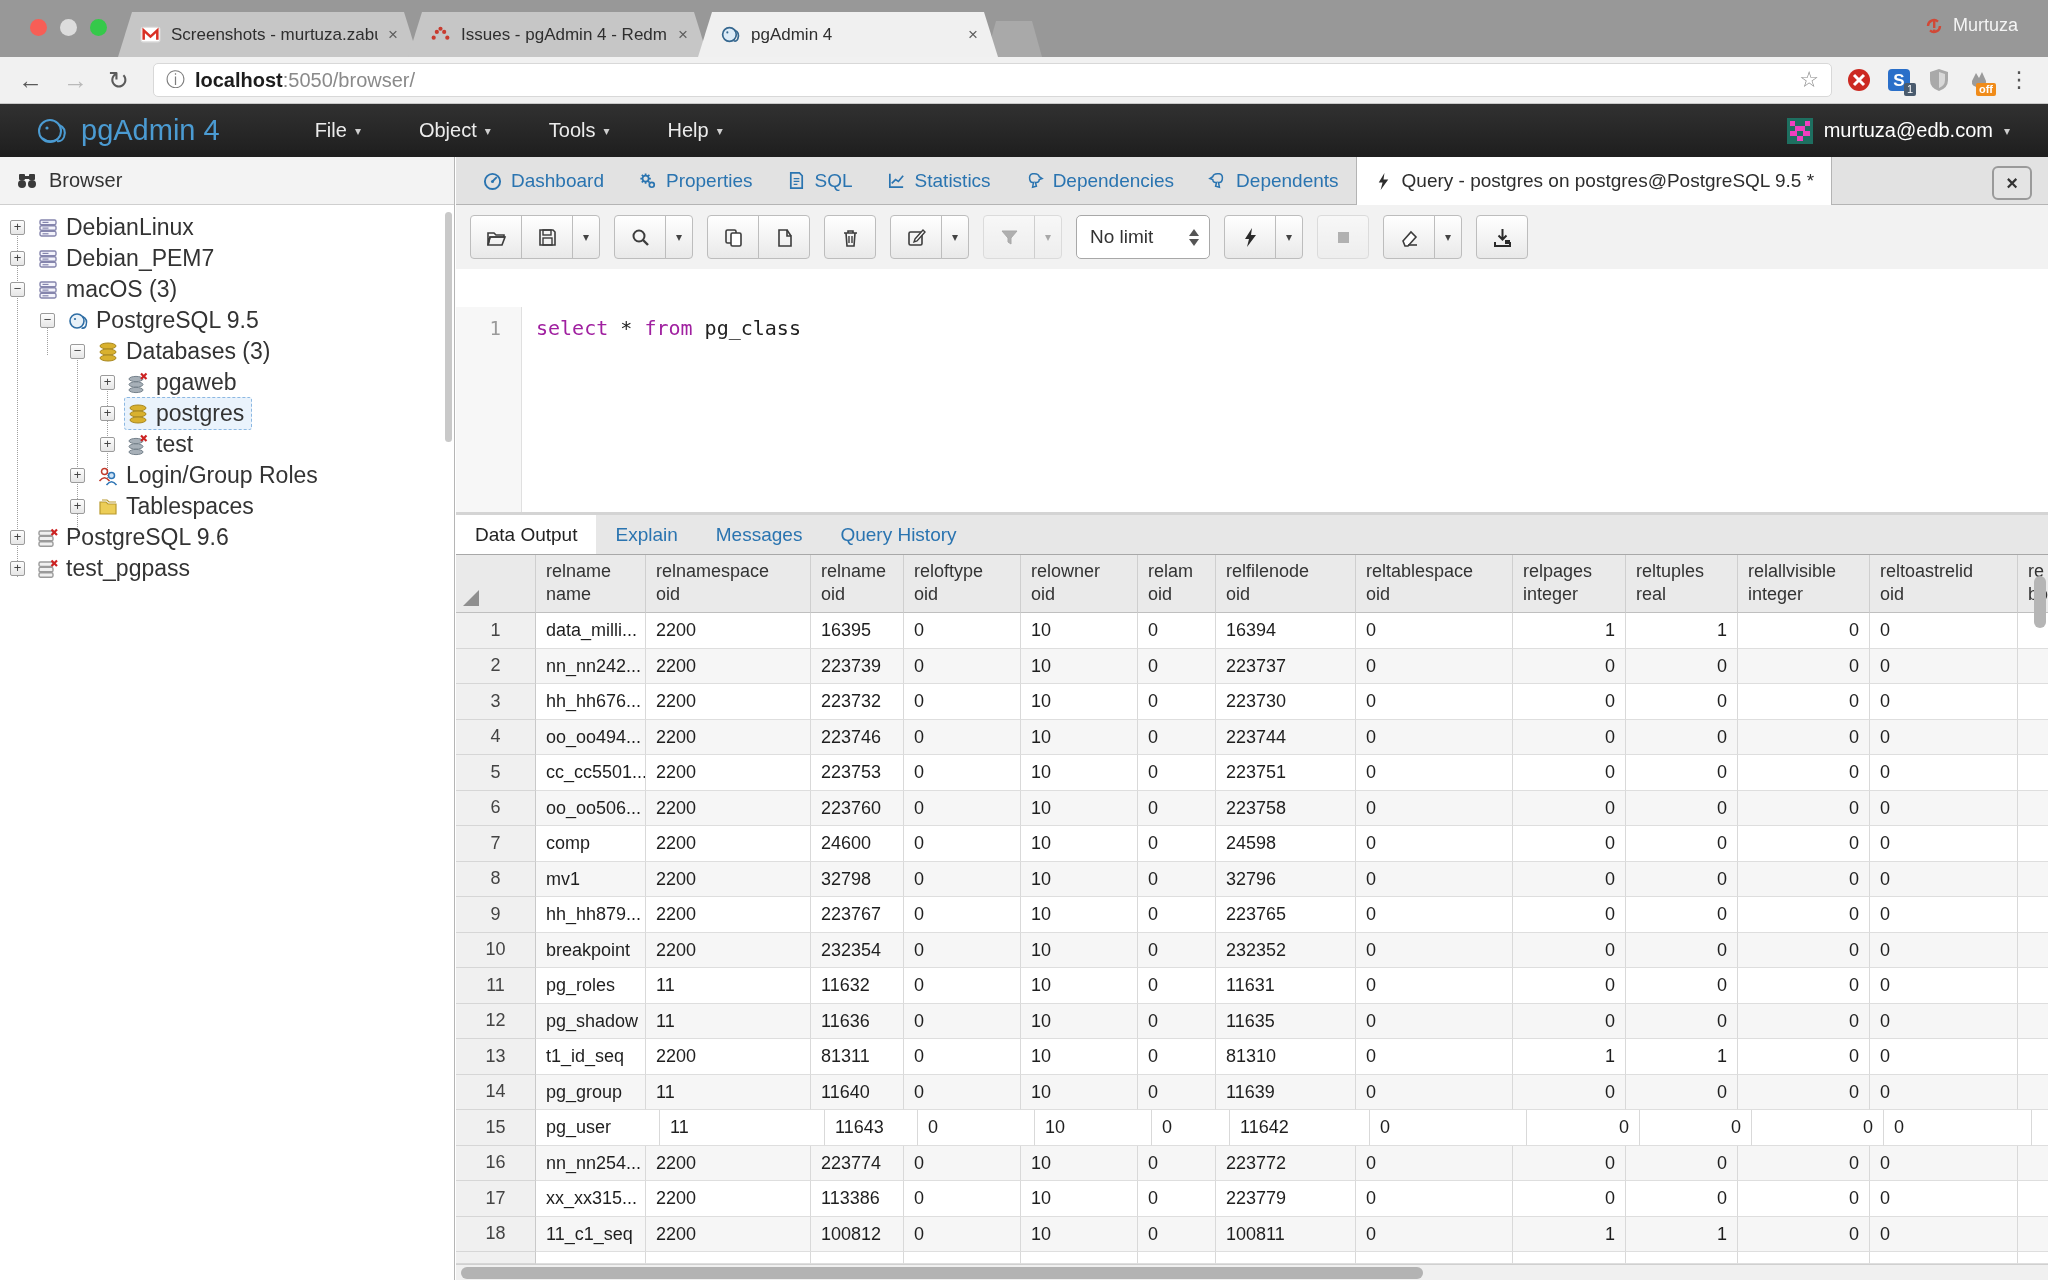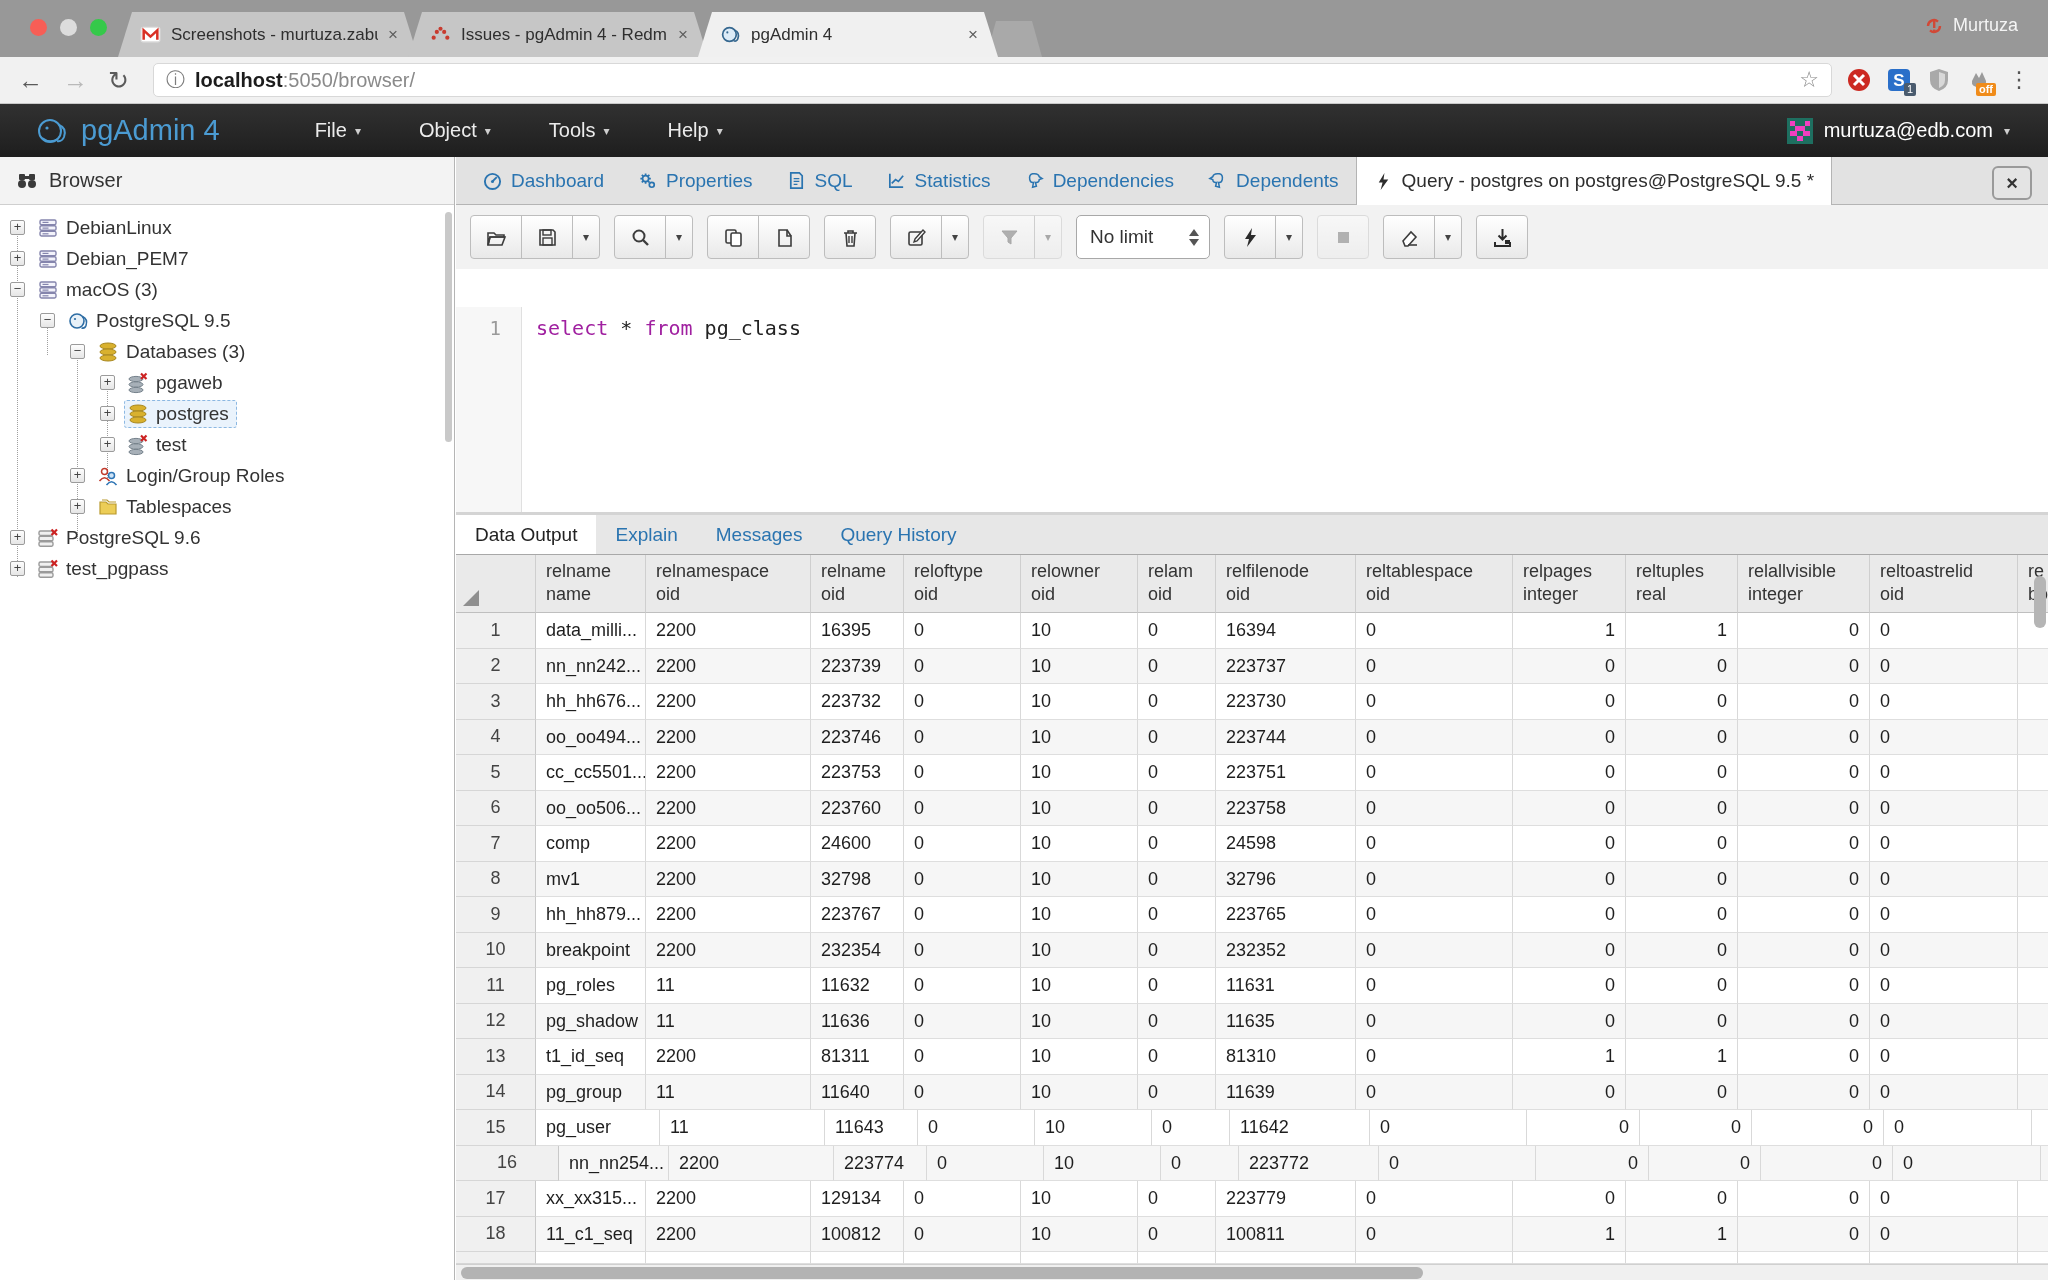--- a/index.html
+++ b/index.html
@@ -71,21 +71,21 @@
   #tree { position:relative; padding-top:7px; }
   .tree-item { height:31px; display:flex; align-items:center; position:relative; z-index:2; }
   .expander { width:15px; height:15px; border:1px solid #9b9b9b; border-radius:2px;
               background:linear-gradient(#fdfdfd,#e6e6e6); color:#444; font-size:13px; line-height:12px;
               text-align:center; flex:0 0 15px; margin-right:9px; }
   .node-content { display:flex; align-items:center; gap:7px; padding:2px 7px 2px 2px;
                   border:1.5px dashed transparent; border-radius:3px; }
   .node-content.selected { border-color:#8cb8e2; background:#eaf3fc; }
   .tree-icon { width:22px; height:22px; flex:0 0 22px; }
   .tree-icon svg { width:100%; height:100%; }
-  .tree-label { font-size:19px; color:#333; white-space:nowrap; }
+  .tree-label { font-size:23px; color:#333; white-space:nowrap; }
   .guide { position:absolute; border-left:1px dotted #9f9f9f; width:0; z-index:1; }
   #sidebar-scroll-thumb { position:absolute; right:2px; top:55px; width:7px; height:230px;
                           background:#c9c9c9; border-radius:4px; }
 
   
   #ws-tabbar { position:absolute; left:0; top:0; width:1592px; height:48px; background:#e2e2e2;
                border-bottom:1px solid #b4b4b4; display:flex; align-items:stretch; padding-left:10px; }
   .ws-tab { display:flex; align-items:center; gap:9px; padding:0 17px; font-size:19px;
             color:var(--accent,#2a74b0); white-space:nowrap; }
   .ws-tab .wicon { width:19px; height:19px; }
@@ -988,40 +988,40 @@
               <div class="gcell" style="width: 78px;">0</div>
               <div class="gcell" style="width: 140px;">11642</div>
               <div class="gcell" style="width: 157px;">0</div>
               <div class="gcell ralign" style="width: 113px;">0</div>
               <div class="gcell ralign" style="width: 112px;">0</div>
               <div class="gcell ralign" style="width: 132px;">0</div>
               <div class="gcell" style="width: 148px;">0</div>
               <div class="gcell" style="width: 46px;"></div>
             </div>
             <div class="grow even">
-              <div class="gnum" style="width: 103px;">16</div>
+              <div class="gnum" style="width: 80px;">16</div>
               <div class="gcell" style="width: 110px;">nn_nn254...</div>
               <div class="gcell" style="width: 165px;">2200</div>
               <div class="gcell" style="width: 93px;">223774</div>
               <div class="gcell" style="width: 117px;">0</div>
               <div class="gcell" style="width: 117px;">10</div>
               <div class="gcell" style="width: 78px;">0</div>
               <div class="gcell" style="width: 140px;">223772</div>
               <div class="gcell" style="width: 157px;">0</div>
               <div class="gcell ralign" style="width: 113px;">0</div>
               <div class="gcell ralign" style="width: 112px;">0</div>
               <div class="gcell ralign" style="width: 132px;">0</div>
               <div class="gcell" style="width: 148px;">0</div>
               <div class="gcell" style="width: 46px;"></div>
             </div>
             <div class="grow odd">
               <div class="gnum" style="width: 80px;">17</div>
               <div class="gcell" style="width: 110px;">xx_xx315...</div>
               <div class="gcell" style="width: 165px;">2200</div>
-              <div class="gcell" style="width: 93px;">129134</div>
+              <div class="gcell" style="width: 93px;">113386</div>
               <div class="gcell" style="width: 117px;">0</div>
               <div class="gcell" style="width: 117px;">10</div>
               <div class="gcell" style="width: 78px;">0</div>
               <div class="gcell" style="width: 140px;">223779</div>
               <div class="gcell" style="width: 157px;">0</div>
               <div class="gcell ralign" style="width: 113px;">0</div>
               <div class="gcell ralign" style="width: 112px;">0</div>
               <div class="gcell ralign" style="width: 132px;">0</div>
               <div class="gcell" style="width: 148px;">0</div>
               <div class="gcell" style="width: 46px;"></div>

